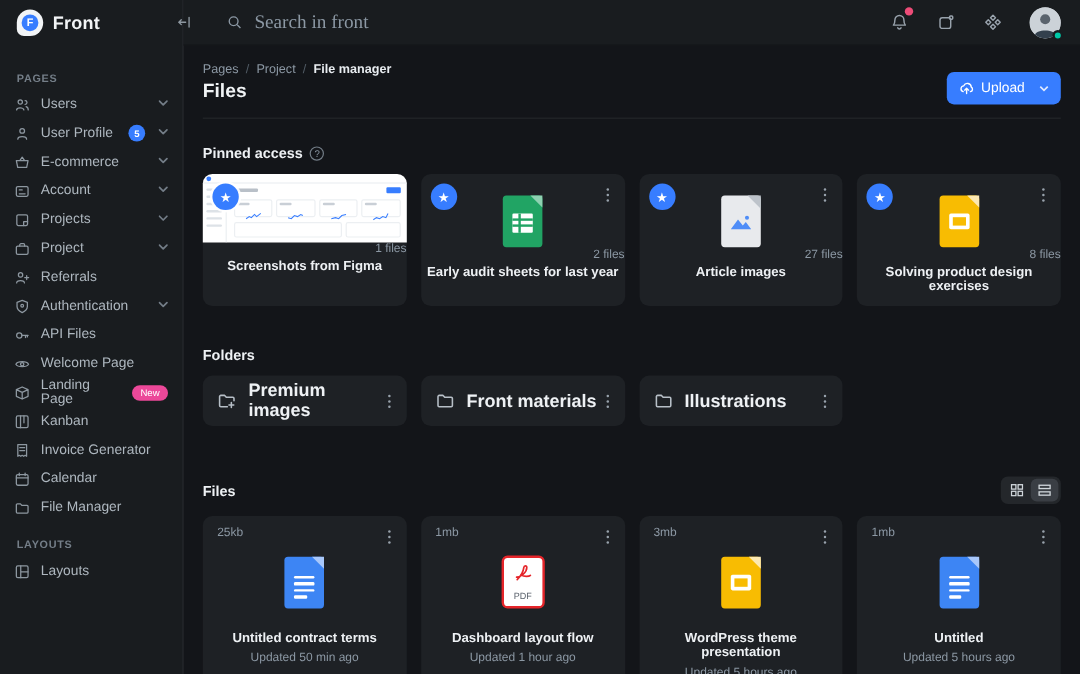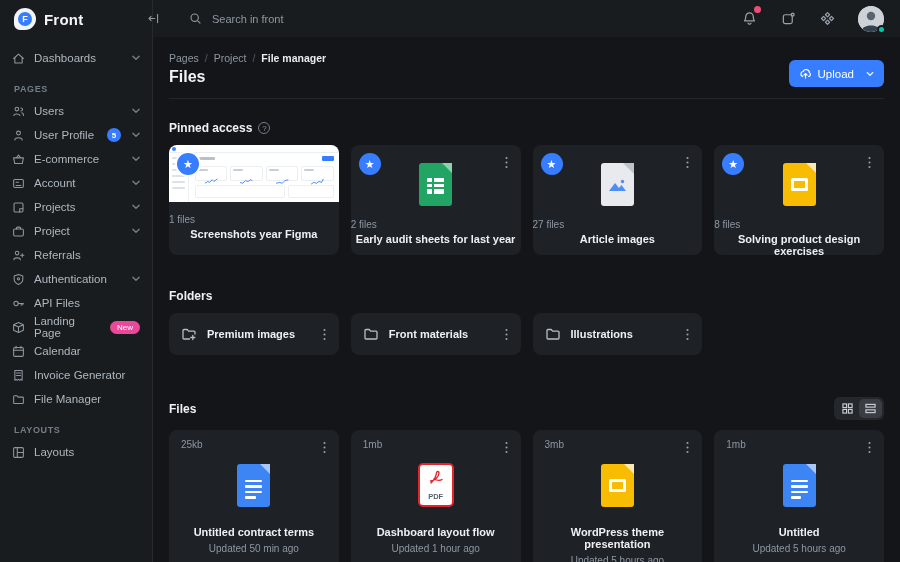--- a/index.html
+++ b/index.html
@@ -21,21 +21,21 @@
   .chev svg { width:8px; height:8px; stroke:#737d87; stroke-width:1.6; fill:none; }
   .badge-num { margin-left:4px; width:14px; height:14px; border-radius:50%; background:#377dff; color:#fff; font-size:8px; font-weight:bold; display:flex; align-items:center; justify-content:center; }
   .badge-new { margin-left:6px; background:#ec4899; color:#fff; font-size:8px; font-weight:normal; padding:2px 7px; border-radius:9px; }
 
   
   .header { position:absolute; left:153px; top:0; right:0; height:38px; background:#191c1f; display:flex; align-items:center; border-bottom:1px solid #141619; }
   .collapse-btn { margin-left:-10px; width:20px; height:20px; display:flex; align-items:center; justify-content:center; cursor:pointer; }
   .collapse-btn svg { width:13px; height:13px; stroke:#8d97a0; fill:none; stroke-width:1.4; stroke-linecap:round; }
   .search { display:flex; align-items:center; gap:10px; margin-left:26px; flex:1; }
   .search svg { width:13px; height:13px; stroke:#8c98a4; fill:none; stroke-width:1.4; }
-  .search input { background:transparent; border:none; outline:none; color:#cfd6dc; font-size:11px; font-family:Liberation Sans, sans-serif; width:300px; }
+  .search input { background:transparent; border:none; outline:none; color:#cfd6dc; font-size:16px; font-family:Liberation Serif, serif; width:300px; }
   .search input::placeholder { color:#8c98a4; }
   .hdr-icons { display:flex; align-items:center; gap:22px; padding-right:16px; }
   .hdr-ic { position:relative; width:17px; height:17px; display:flex; align-items:center; justify-content:center; cursor:pointer; }
   .hdr-ic svg { width:15px; height:15px; stroke:#98a2ac; fill:none; stroke-width:1.3; stroke-linecap:round; stroke-linejoin:round; }
   .notif-dot { position:absolute; top:-4px; right:-3px; width:7px; height:7px; background:#ed4c78; border-radius:50%; }
   .avatar { position:relative; width:26px; height:26px; border-radius:50%; background:#cfd5db; cursor:pointer; overflow:visible; }
   .avatar svg { width:26px; height:26px; border-radius:50%; display:block; }
   .status-dot { position:absolute; right:-2px; bottom:-2px; width:9px; height:9px; background:#00c9a7; border-radius:50%; border:2px solid #191c1f; }
 
   
@@ -59,21 +59,21 @@
   .card { position:relative; background:#1e2125; border-radius:8px; }
 
   
   .pcard { height:110px; cursor:pointer; }
   .star { position:absolute; top:8px; left:8px; width:22px; height:22px; background:#377dff; border-radius:50%; color:#fff; font-size:11px; display:flex; align-items:center; justify-content:center; z-index:2; cursor:pointer; }
   .star.ring { box-shadow:0 0 0 2px rgba(255,255,255,.9); }
   .kebab { position:absolute; top:9px; right:11px; cursor:pointer; padding:2px; }
   .kebab svg { display:block; width:3px; height:13px; }
   .kebab circle { fill:#98a2ac; }
   .p-icon { display:flex; justify-content:center; margin-top:16px; height:46px; align-items:center; }
-  .p-files { margin-top:12px; text-align:left; font-size:10px; color:#8c98a4; }
+  .p-files { text-align:right; font-size:10px; color:#8c98a4; }
   .p-title { margin-top:3px; text-align:center; font-size:11px; font-weight:bold; color:#eef1f4; }
   .thumb { position:relative; height:57px; background:#fff; border-radius:8px 8px 0 0; overflow:hidden; }
   .t-top { position:absolute; left:0; top:0; right:0; height:8px; border-bottom:1px solid #eceff2; }
   .t-logo { position:absolute; left:3px; top:2px; width:4px; height:4px; border-radius:50%; background:#377dff; }
   .t-side { position:absolute; left:0; top:8px; bottom:0; width:20px; border-right:1px solid #eceff2; }
   .t-line { height:2px; background:#dde2e7; border-radius:1px; margin:4px 3px 0; }
   .t-h { position:absolute; left:26px; top:12px; width:20px; height:3px; background:#b9c0c8; border-radius:1px; }
   .t-btn { position:absolute; right:5px; top:11px; width:12px; height:5px; background:#377dff; border-radius:1px; }
   .t-stats { position:absolute; left:26px; top:21px; right:5px; display:flex; gap:3px; }
   .t-stat { flex:1; height:15px; border:1px solid #eceff2; border-radius:2px; padding:2px; }
@@ -96,26 +96,26 @@
   .ggrid i { position:absolute; background:#21a464; }
   .gslides { background:#f8bc02; }
   .gslides .fold { border-width:0 10px 10px 0; border-color:transparent #fce8b2 transparent transparent; }
   .gslides .frame { position:absolute; left:8px; top:15px; width:17px; height:13px; background:#fff; border-radius:1.5px; }
   .gslides .frame i { position:absolute; left:3px; top:3px; right:3px; bottom:3px; background:#f8bc02; }
   .imgfile { background:#e8eaed; }
   .imgfile .fold { border-width:0 11px 11px 0; border-color:transparent #bdc3ca transparent transparent; }
   .imgfile svg { position:absolute; left:7px; top:14px; }
   .pdffile { position:relative; width:36px; height:44px; background:#fff; border:2px solid #e5252a; border-radius:5px; }
   .pdffile svg { position:absolute; left:8px; top:4px; }
-  .pdf-label { position:absolute; bottom:4px; left:0; right:0; text-align:center; font-size:7.5px; font-weight:bold; color:#58606a; }
+  .pdf-label { position:absolute; bottom:4px; left:0; right:0; text-align:center; font-size:7.5px; font-weight:normal; color:#58606a; }
 
   
   .fold-card { height:42px; display:flex; align-items:center; padding:0 12px; cursor:pointer; }
   .fold-card svg.folder { width:16px; height:16px; stroke:#b7bfc7; fill:none; stroke-width:1.3; stroke-linecap:round; stroke-linejoin:round; flex:none; }
-  .fold-name { margin-left:10px; font-size:11px; font-weight:bold; color:#eef1f4; }
+  .fold-name { margin-left:10px; font-size:15px; font-weight:bold; color:#eef1f4; }
   .fold-card .kebab { top:50%; margin-top:-8px; }
 
   
   .files-head { display:flex; align-items:center; margin-top:42px; }
   .view-toggle { margin-left:auto; display:flex; background:#24272b; border-radius:6px; padding:2px; }
   .vt-btn { width:23px; height:19px; display:flex; align-items:center; justify-content:center; border-radius:5px; cursor:pointer; }
   .vt-btn.active { background:#3a3e44; }
   .vt-btn svg { width:11px; height:11px; stroke:#cfd5da; fill:none; stroke-width:1.2; }
   .fcard { height:160px; padding:9px 12px; cursor:pointer; }
   .f-head { display:flex; align-items:flex-start; }
@@ -135,29 +135,20 @@
 
   <div class="sidebar">
     <div class="logo">
       <span class="logo-mark">
           <span class="logo-dot">F</span>
         </span>
       <span class="brand">Front</span>
     </div>
     <div class="nav">
 
-      <div class="nav-item">
-        <svg viewBox="0 0 16 16">
-            <path d="M2 8 L8 2.5 L14 8 M3.5 6.8 V13.5 H12.5 V6.8"></path>
-          </svg>
-        <span>Dashboards</span>
-        <span class="chev"><svg viewBox="0 0 9 6">
-              <path d="M1 1 L4.5 4.5 L8 1"></path>
-            </svg></span>
-      </div>
 
       <div class="nav-label">Pages</div>
 
       <div class="nav-item">
         <svg viewBox="0 0 16 16">
             <circle cx="6" cy="5" r="2.2"></circle>
             <path d="M2.3 13 c0-2.6 7.4-2.6 7.4 0 M11 3.6 a1.9 1.9 0 0 1 0 3.8 M12 9.6 c1.6 .4 2.2 1.6 2.2 3.4"></path>
           </svg>
         <span>Users</span>
         <span class="chev"><svg viewBox="0 0 9 6">
@@ -233,39 +224,53 @@
       </div>
       <div class="nav-item">
         <svg viewBox="0 0 16 16">
             <circle cx="5" cy="8" r="2.7"></circle>
             <path d="M7.7 8 H14 M11.4 8 v2.2 M13.3 8 v1.6"></path>
           </svg>
         <span>API Files</span>
       </div>
       <div class="nav-item">
         <svg viewBox="0 0 16 16">
+            <path d="M1.5 8 C3.5 4.6 12.5 4.6 14.5 8 C12.5 11.4 3.5 11.4 1.5 8 Z"></path>
+            <circle cx="8" cy="8" r="1.7"></circle>
+          </svg>
+        <span>Welcome Page</span>
+      </div>
+      <div class="nav-item">
+        <svg viewBox="0 0 16 16">
             <path d="M8 1.8 L14 4.6 V11.4 L8 14.2 L2 11.4 V4.6 Z M2 4.6 L8 7.4 L14 4.6 M8 7.4 V14.2"></path>
           </svg>
         <span>Landing Page</span>
         <span class="badge-new">New</span>
       </div>
 
 
       <div class="nav-item">
         <svg viewBox="0 0 16 16">
+            <rect x="2" y="2" width="12" height="12" rx="1.5"></rect>
+            <path d="M6.3 2 V14 M9.8 2 V9"></path>
+          </svg>
+        <span>Kanban</span>
+      </div>
+      <div class="nav-item">
+        <svg viewBox="0 0 16 16">
+            <path d="M3.5 1.8 h9 v12 l-1.5-1 -1.5 1 -1.5-1 -1.5 1 -1.5-1 -1.5 1 Z M5.5 5 h5 M5.5 8 h5"></path>
+          </svg>
+        <span>Invoice Generator</span>
+      </div>
+      <div class="nav-item">
+        <svg viewBox="0 0 16 16">
             <rect x="2" y="3" width="12" height="11" rx="1.5"></rect>
             <path d="M2 6.5 H14 M5 1.5 V4 M11 1.5 V4"></path>
           </svg>
         <span>Calendar</span>
-      </div>
-      <div class="nav-item">
-        <svg viewBox="0 0 16 16">
-            <path d="M3.5 1.8 h9 v12 l-1.5-1 -1.5 1 -1.5-1 -1.5 1 -1.5-1 -1.5 1 Z M5.5 5 h5 M5.5 8 h5"></path>
-          </svg>
-        <span>Invoice Generator</span>
       </div>
       <div class="nav-item">
         <svg viewBox="0 0 16 16">
             <path d="M2 4.5 a1 1 0 0 1 1-1 h3.2 l1.4 1.6 H13 a1 1 0 0 1 1 1 V12 a1 1 0 0 1 -1 1 H3 a1 1 0 0 1 -1-1 Z"></path>
           </svg>
         <span>File Manager</span>
       </div>
 
       <div class="nav-label">Layouts</div>
 
@@ -381,21 +386,21 @@
             <div class="t-stat"><div class="bar"></div><svg viewBox="0 0 14 8">
                   <polyline points="0,7 3,5 6,6 9,4 12,5 14,1" fill="none" stroke="#377dff" stroke-width="1"></polyline>
                 </svg></div>
           </div>
           <div class="t-bot">
               <div class="t-block"></div>
               <div class="t-block sm"></div>
             </div>
         </div>
         <div class="p-files">1 files</div>
-        <div class="p-title">Screenshots year Figma</div>
+        <div class="p-title">Screenshots from Figma</div>
       </div>
 
       <div class="card pcard">
         <span class="star">★</span>
         <span class="kebab">
             <svg viewBox="0 0 4 16">
               <circle cx="2" cy="2" r="1.4"></circle>
               <circle cx="2" cy="8" r="1.4"></circle>
               <circle cx="2" cy="14" r="1.4"></circle>
             </svg>

